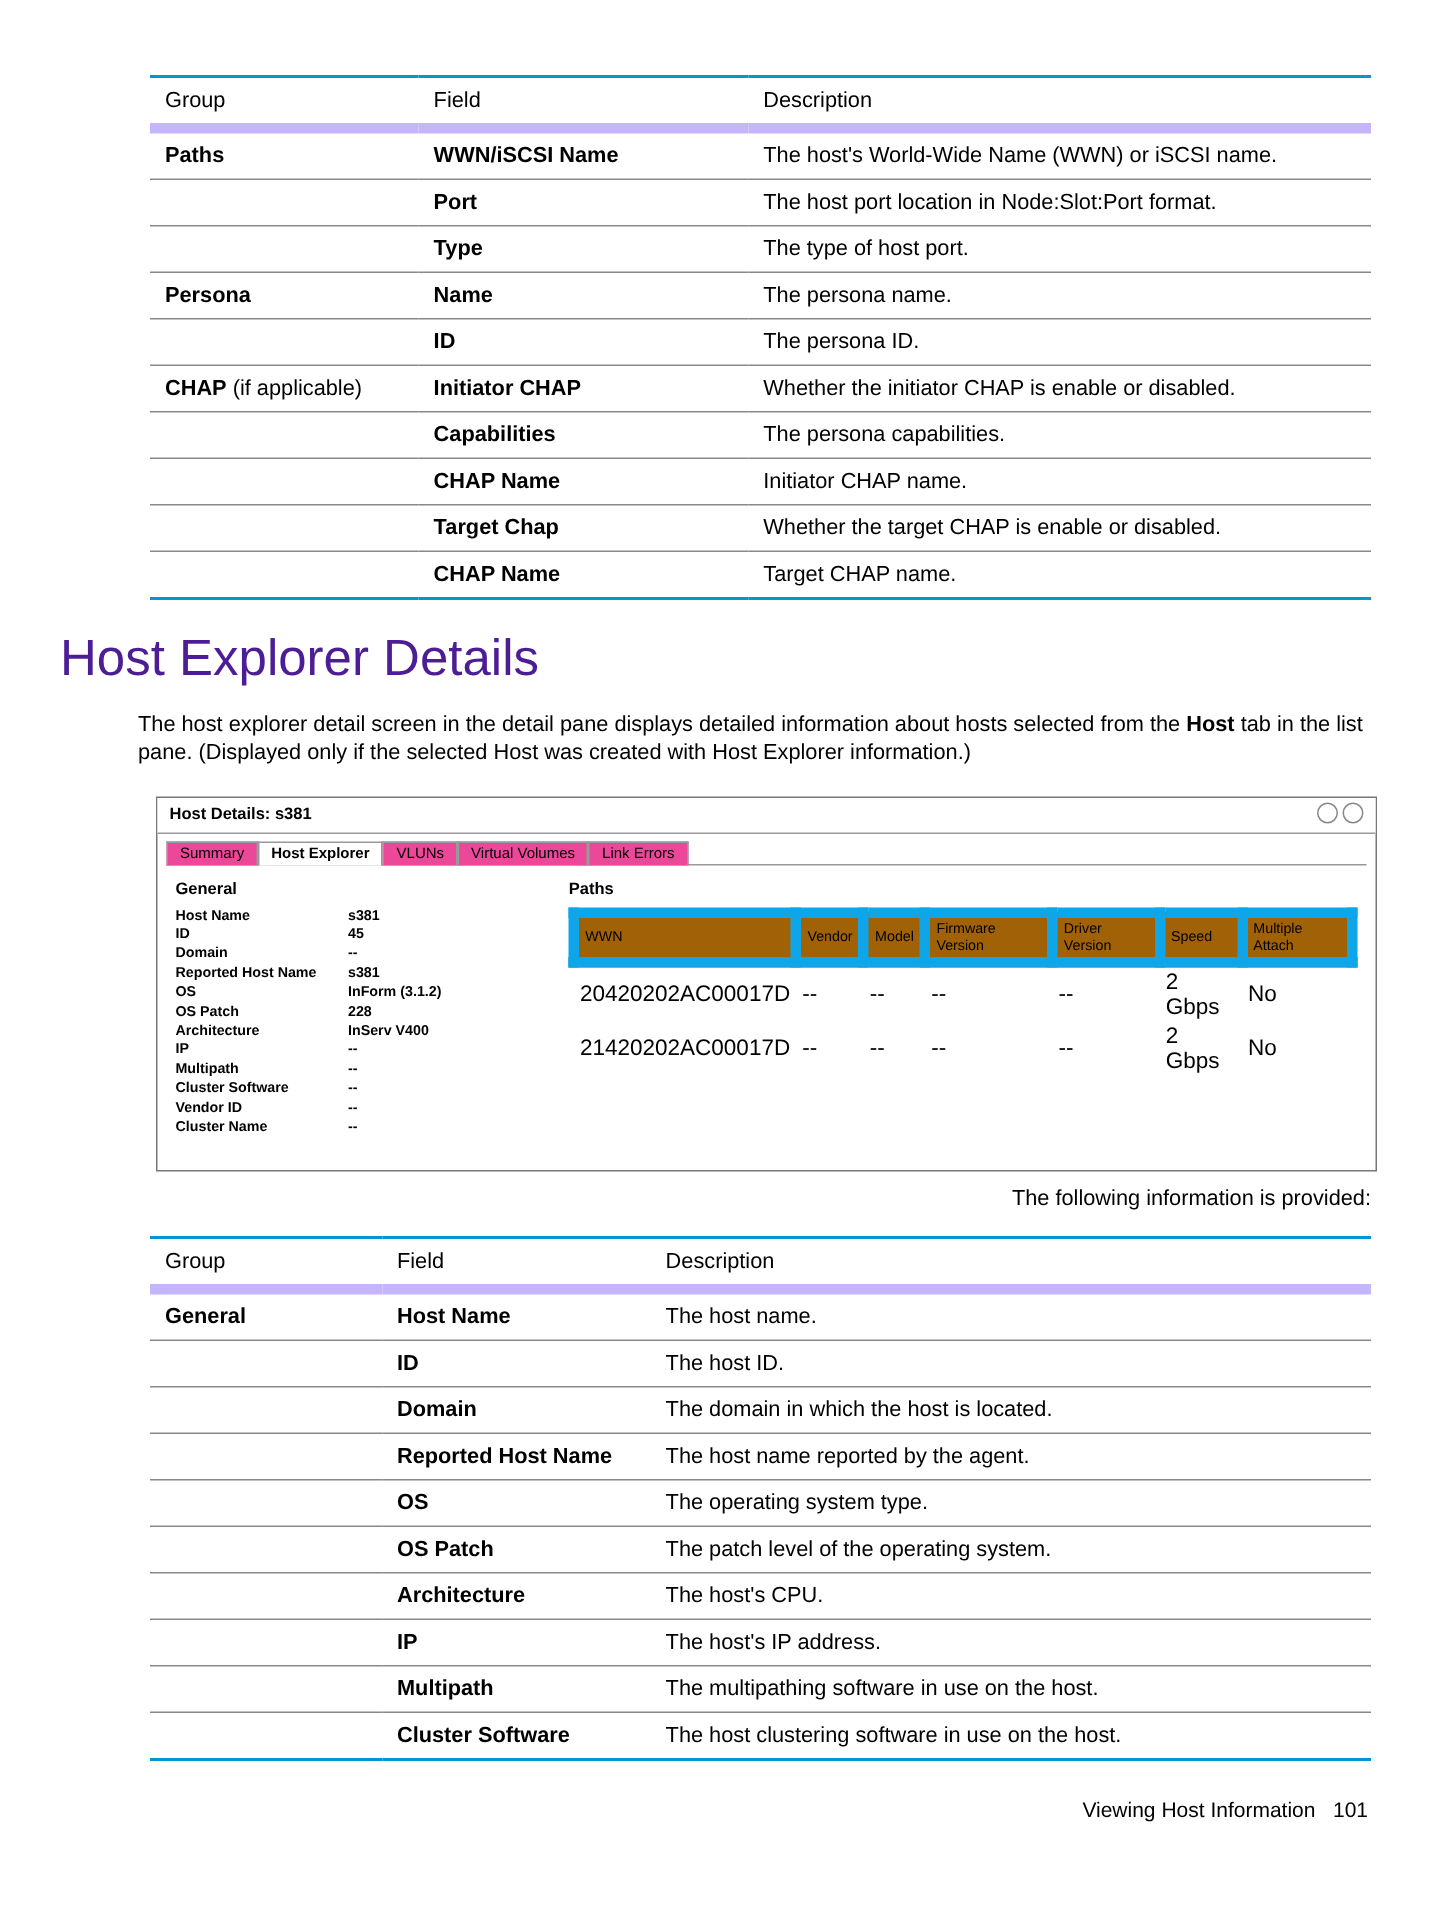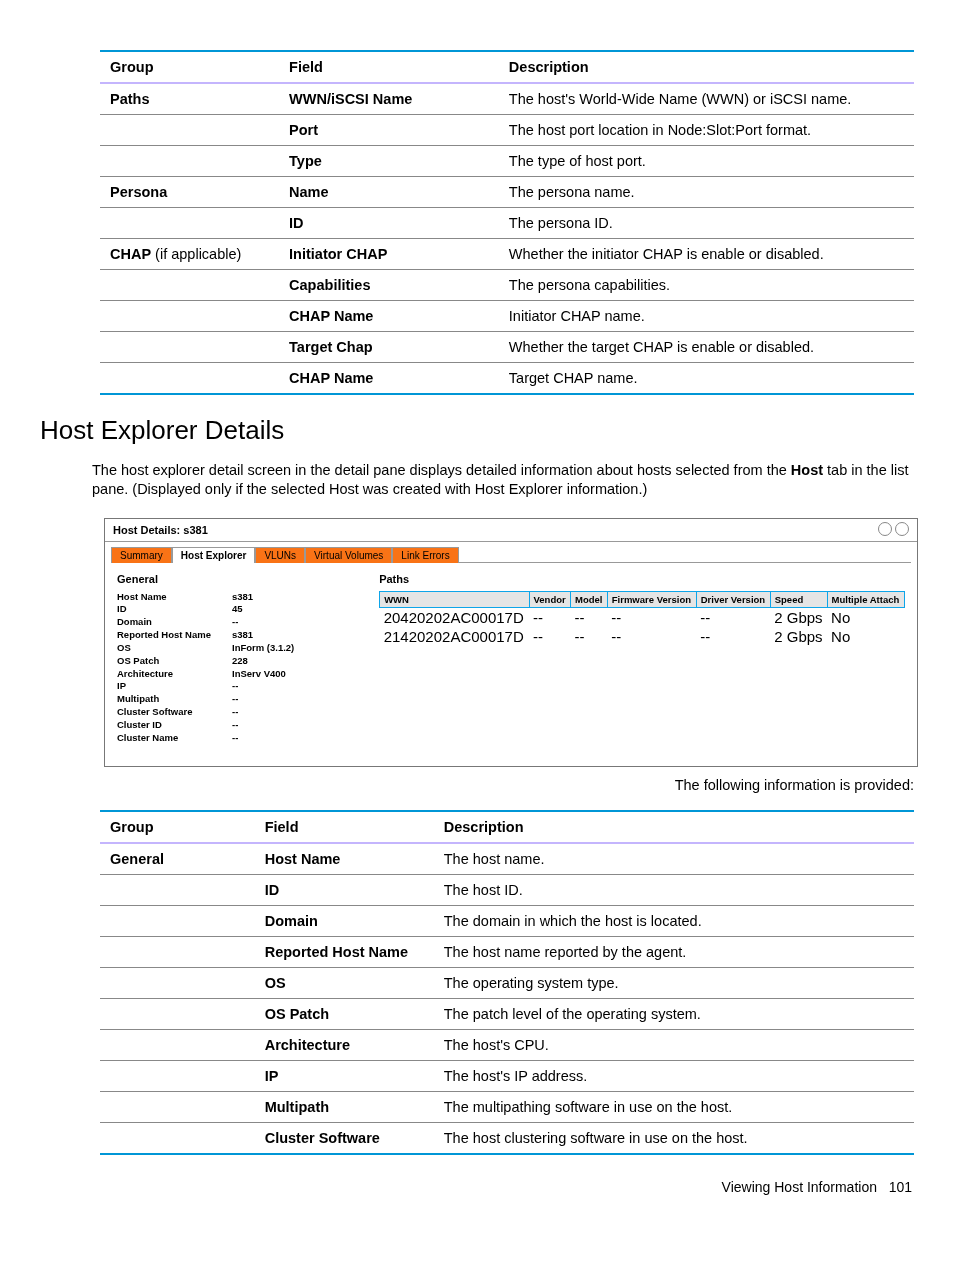--- a/index.html
+++ b/index.html
@@ -22,30 +22,30 @@
   }
   .doc-table.indented { width: calc(100% - 60px); margin-left:60px;}
   .doc-table th, .doc-table td {
     text-align: left;
     padding: 7px 10px;
     border-bottom: 1px solid #888;
     vertical-align: top;
     font-size:14.5px;
   }
   .doc-table th {
-    font-weight: bold;
-    border-bottom: 2px solid #c4b5fd;
+    font-weight: normal;
+    border-bottom: 7px solid #c4b5fd;
   }
   .c1 { width: 22%; font-weight: bold; }
   .c2 { width: 27%; font-weight: bold; }
   .light { font-weight: normal;}
   h2.section {
-    color: #000000;
+    color: #4c1d95;
     font-weight: normal;
-    font-size: 26px;
+    font-size: 34px;
     margin: 14px 0 8px 0;
   }
   .body-text { margin-left:52px; line-height: 1.35; margin-bottom:18px;}
   .body-text2 { margin-left:60px; line-height: 1.35; margin:9px 0 14px 0;text-align:right;}
 
   
   .panel {
     margin-left:64px;
     border:1px solid #777;
     width: calc(100% - 60px);
@@ -66,35 +66,35 @@
   .panel-header .icons span{
     display:inline-block;width:12px;height:12px;border:1px solid #888;border-radius:50%;margin-left:3px;
   }
   .tabbar { padding:4px 6px 0 6px; }
   .tab {
     display:inline-block;
     border:1px solid #999;
     border-bottom:none;
     padding:2px 8px;
     font-size:10px;
-    background:#f97316;
+    background:#ec4899;
     position:relative;
     top:1px;
   }
   .tab.active { background:#fff; font-weight:bold; }
   .tab-underline{ border-bottom:1px solid #999; margin:0 6px;}
   .panel-body { display:flex; padding:10px 12px 22px 12px; gap:10px;}
   .gen { width:32%; }
   .gen h4, .paths h4 { font-size:11px; font-weight:bold; margin:0 0 6px 0;}
   .gen-row { display:flex; font-size:10px; line-height:1.35;}
   .gen-row .lbl { width:115px; font-weight:bold; font-family:Verdana,Arial,sans-serif; font-size:9.5px;}
   .gen-row .val { font-family:Verdana,Arial,sans-serif; font-size:9.5px;font-weight:bold;}
   .paths { flex:1; }
   .ptable { width:100%; border-collapse:collapse; font-size:9.5px;}
-  .ptable th { border:1px solid #0ea5e9; background:#e5e5e5; padding:2px 4px; text-align:left; font-weight:bold; font-size:9.5px;}
+  .ptable th { border:7px solid #0ea5e9; background:#a16207; padding:2px 4px; text-align:left; font-weight:normal; font-size:9.5px;}
   .ptable td { padding:1px 4px; font-family:Liberation Sans, sans-serif; font-size:15px;}
   .footer { text-align:right; font-size:14px; margin-top:24px; padding-right:2px;}
 </style>
 </head>
 <body>
 
 <table class="doc-table indented">
   <thead>
       <tr>
     <th class="c1">Group</th>
@@ -207,21 +207,21 @@
           </div>
           <div class="gen-row">
             <span class="lbl">Multipath</span>
             <span class="val">--</span>
           </div>
           <div class="gen-row">
             <span class="lbl">Cluster Software</span>
             <span class="val">--</span>
           </div>
           <div class="gen-row">
-            <span class="lbl">Cluster ID</span>
+            <span class="lbl">Vendor ID</span>
             <span class="val">--</span>
           </div>
           <div class="gen-row">
             <span class="lbl">Cluster Name</span>
             <span class="val">--</span>
           </div>
         </div>
     </div>
     <div class="paths">
       <h4>Paths</h4>

